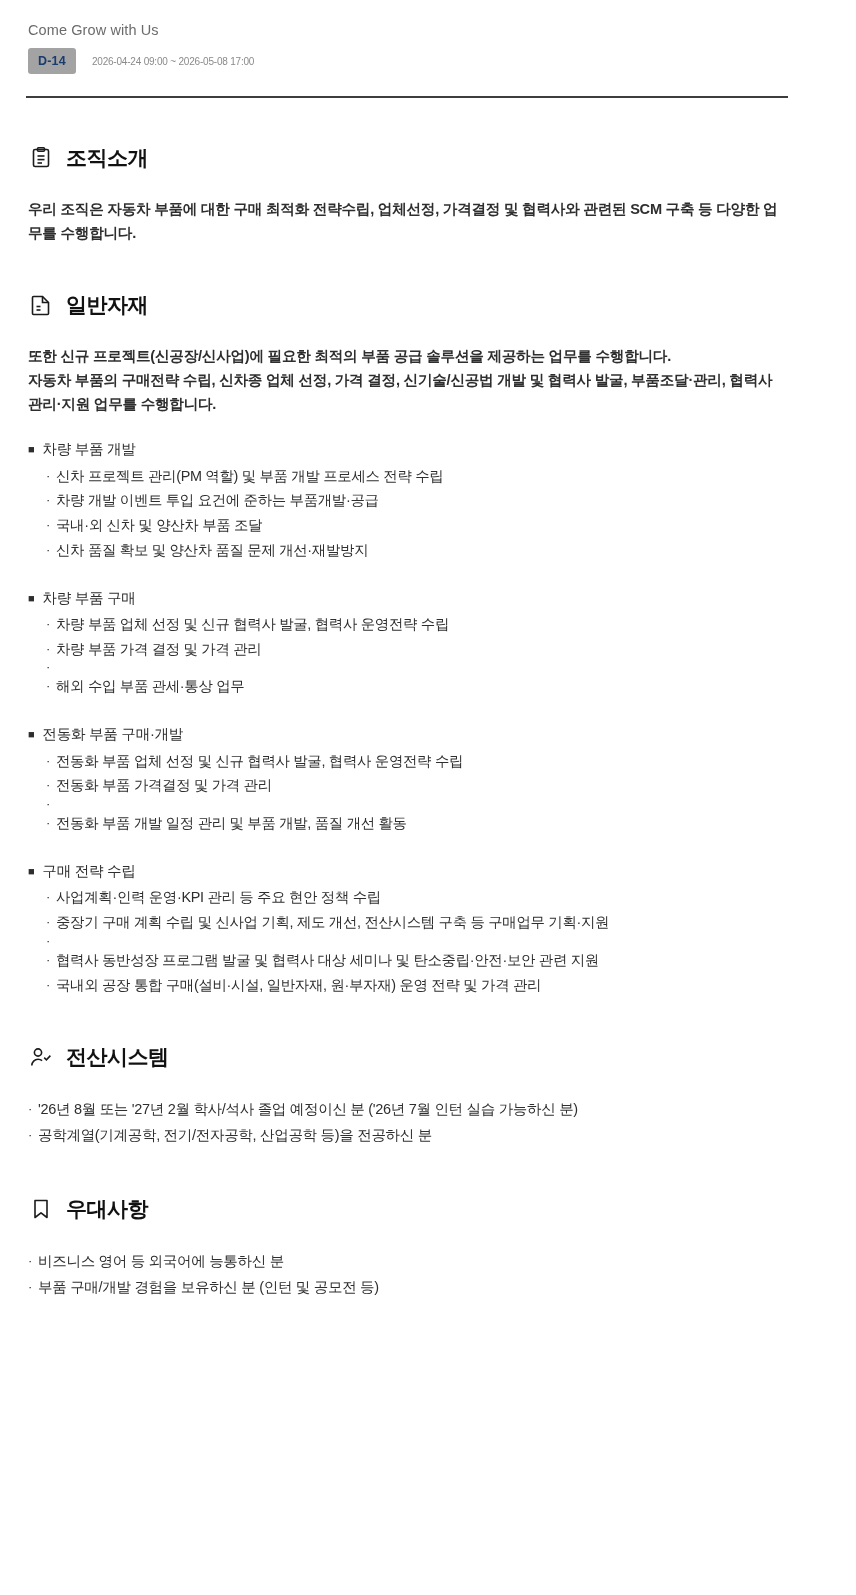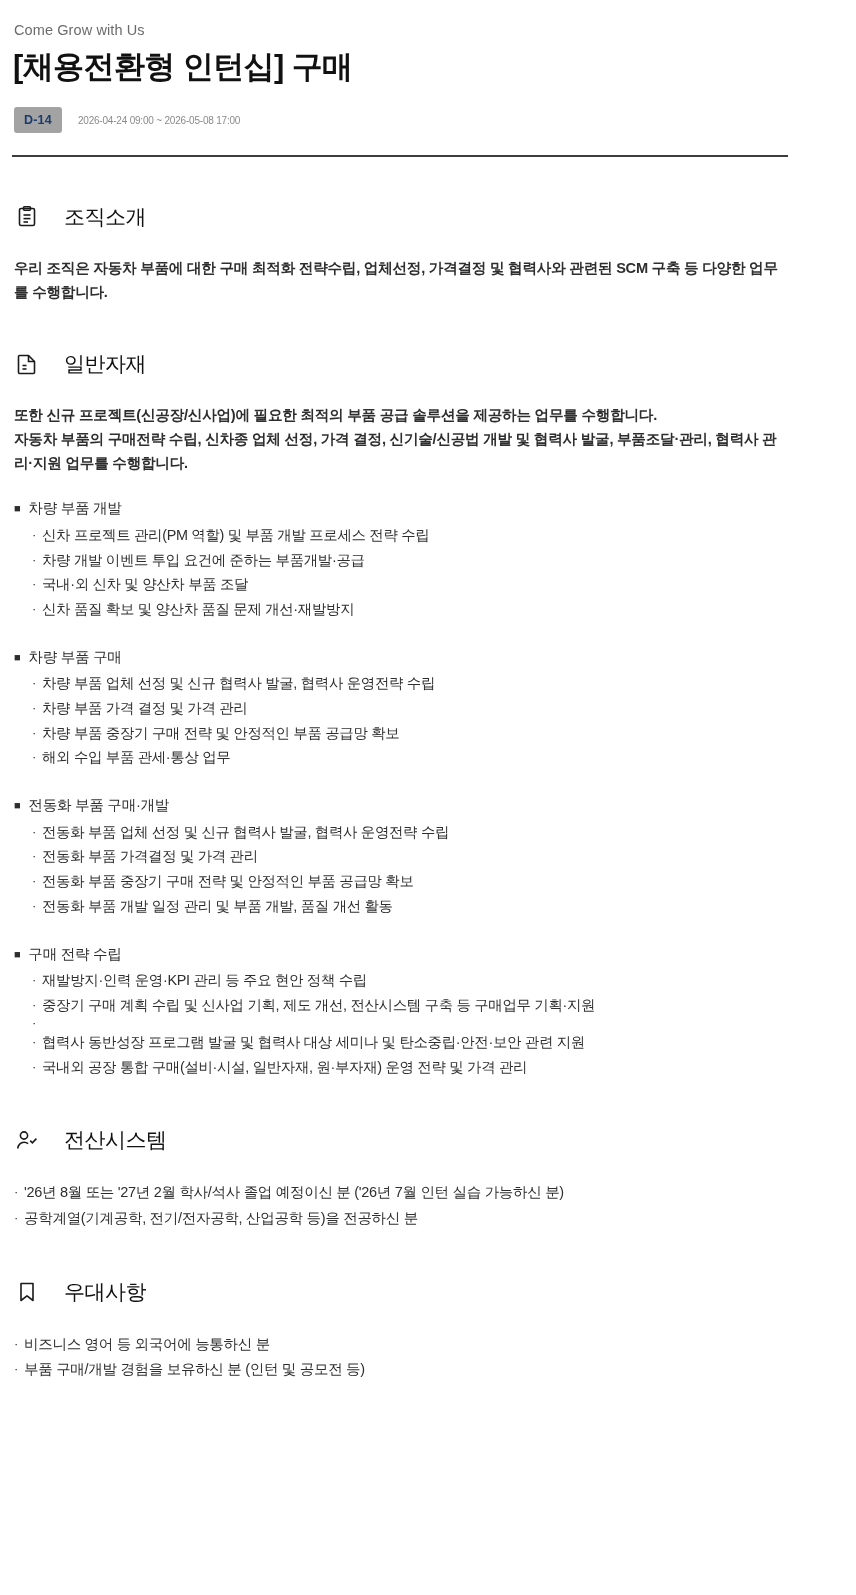--- a/index.html
+++ b/index.html
@@ -10,21 +10,21 @@
   }
   body {
     width: 856px;
     min-height: 1595px;
     font-family: "Liberation Sans", "DejaVu Sans", sans-serif;
     color: #222222;
     -webkit-font-smoothing: antialiased;
   }
   .page {
     width: 806px;
-    padding: 22px 18px 40px 12px;
+    padding: 22px 18px 40px 26px;
   }
 
   
   .eyebrow {
     font-size: 14.5px;
     color: #6b6b6b;
     letter-spacing: 0.1px;
     margin: 0 0 10px 2px;
   }
   .job-title {
@@ -79,24 +79,23 @@
     width: 26px;
     height: 26px;
     display: inline-flex;
     align-items: center;
     justify-content: center;
     flex: 0 0 auto;
   }
   .section-icon svg { display: block; }
   .section-title {
     font-size: 21px;
-    font-weight: 400;
+    font-weight: 700;
     color: #111111;
     letter-spacing: -0.5px;
-    margin-left: 12px;
   }
   .para {
     font-size: 14.6px;
     line-height: 1.62;
     color: #2e2e2e;
     letter-spacing: -0.25px;
     margin: 0 0 0 2px;
     font-weight: bold;
   }
   .para + .para { margin-top: 0; }
@@ -158,21 +157,20 @@
     gap: 6px;
   }
 </style>
 </head>
 <body>
 
 <div class="page">
 
   <div>
     <div class="eyebrow">Come Grow with Us</div>
-    <h1 class="job-title">[채용전환형 인턴십] 구매</h1>
     <div class="meta-row">
       <span class="dday-badge">D-14</span>
       <span class="period">2026-04-24 09:00 ~ 2026-05-08 17:00</span>
     </div>
     <hr class="top-divider">
   </div>
 
   <section class="section">
     <div class="section-head">
       <span class="section-icon">
@@ -241,21 +239,20 @@
         <li>
             <span class="dot">·</span>
             <span>차량 부품 업체 선정 및 신규 협력사 발굴, 협력사 운영전략 수립</span>
           </li>
         <li>
             <span class="dot">·</span>
             <span>차량 부품 가격 결정 및 가격 관리</span>
           </li>
         <li>
             <span class="dot">·</span>
-            <span>차량 부품 중장기 구매 전략 및 안정적인 부품 공급망 확보</span>
           </li>
         <li>
             <span class="dot">·</span>
             <span>해외 수입 부품 관세·통상 업무</span>
           </li>
       </ul>
     </div>
 
     <div class="group">
       <div class="group-title">
@@ -266,38 +263,37 @@
         <li>
             <span class="dot">·</span>
             <span>전동화 부품 업체 선정 및 신규 협력사 발굴, 협력사 운영전략 수립</span>
           </li>
         <li>
             <span class="dot">·</span>
             <span>전동화 부품 가격결정 및 가격 관리</span>
           </li>
         <li>
             <span class="dot">·</span>
-            <span>전동화 부품 중장기 구매 전략 및 안정적인 부품 공급망 확보</span>
           </li>
         <li>
             <span class="dot">·</span>
             <span>전동화 부품 개발 일정 관리 및 부품 개발, 품질 개선 활동</span>
           </li>
       </ul>
     </div>
 
     <div class="group">
       <div class="group-title">
         <span class="sq">■</span>
         <span>구매 전략 수립</span>
       </div>
       <ul class="group-list">
         <li>
             <span class="dot">·</span>
-            <span>재발방지·인력 운영·KPI 관리 등 주요 현안 정책 수립</span>
+            <span>사업계획·인력 운영·KPI 관리 등 주요 현안 정책 수립</span>
           </li>
         <li>
             <span class="dot">·</span>
             <span>중장기 구매 계획 수립 및 신사업 기획, 제도 개선, 전산시스템 구축 등 구매업무 기획·지원</span>
           </li>
         <li>
             <span class="dot">·</span>
           </li>
         <li>
             <span class="dot">·</span>

